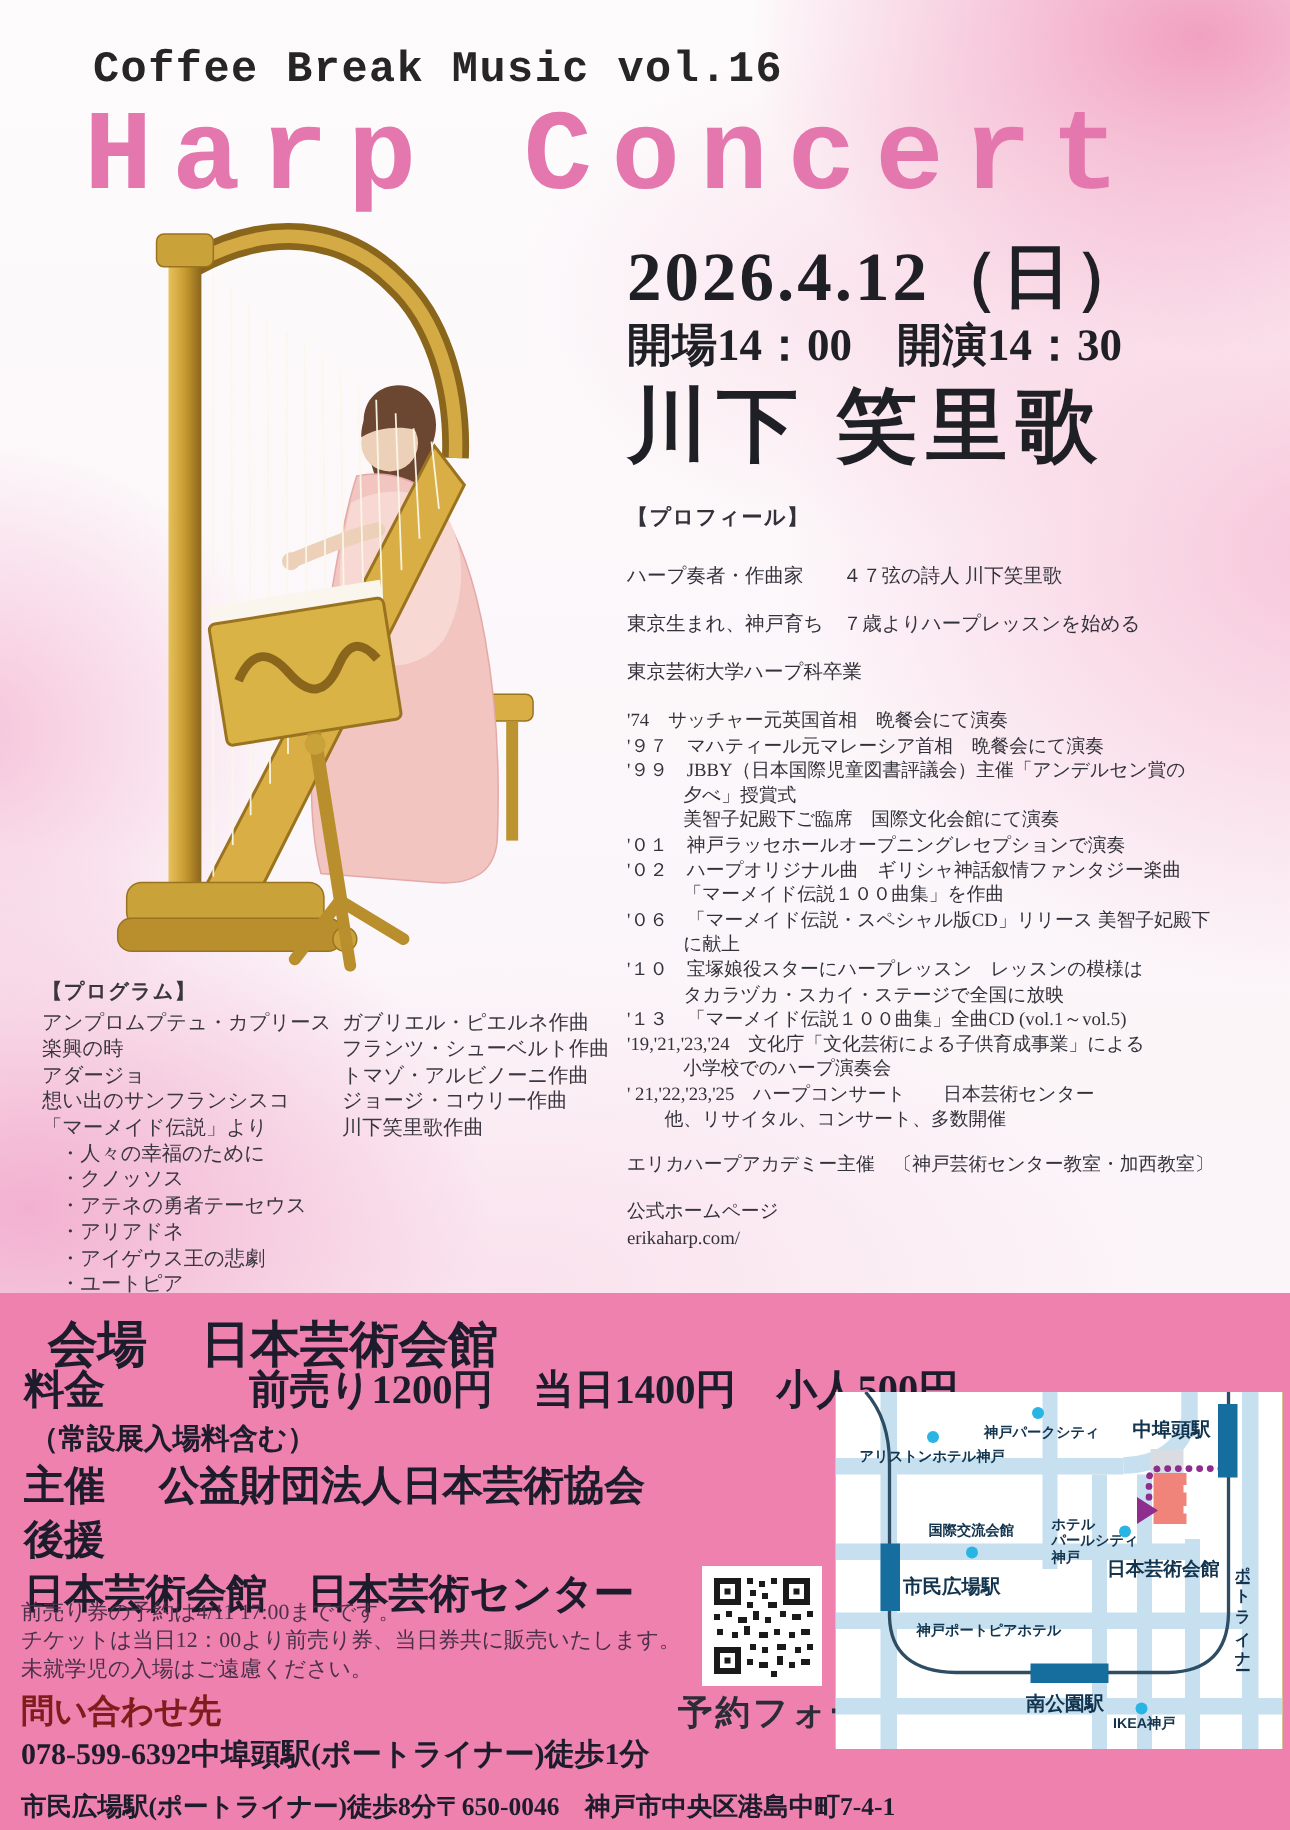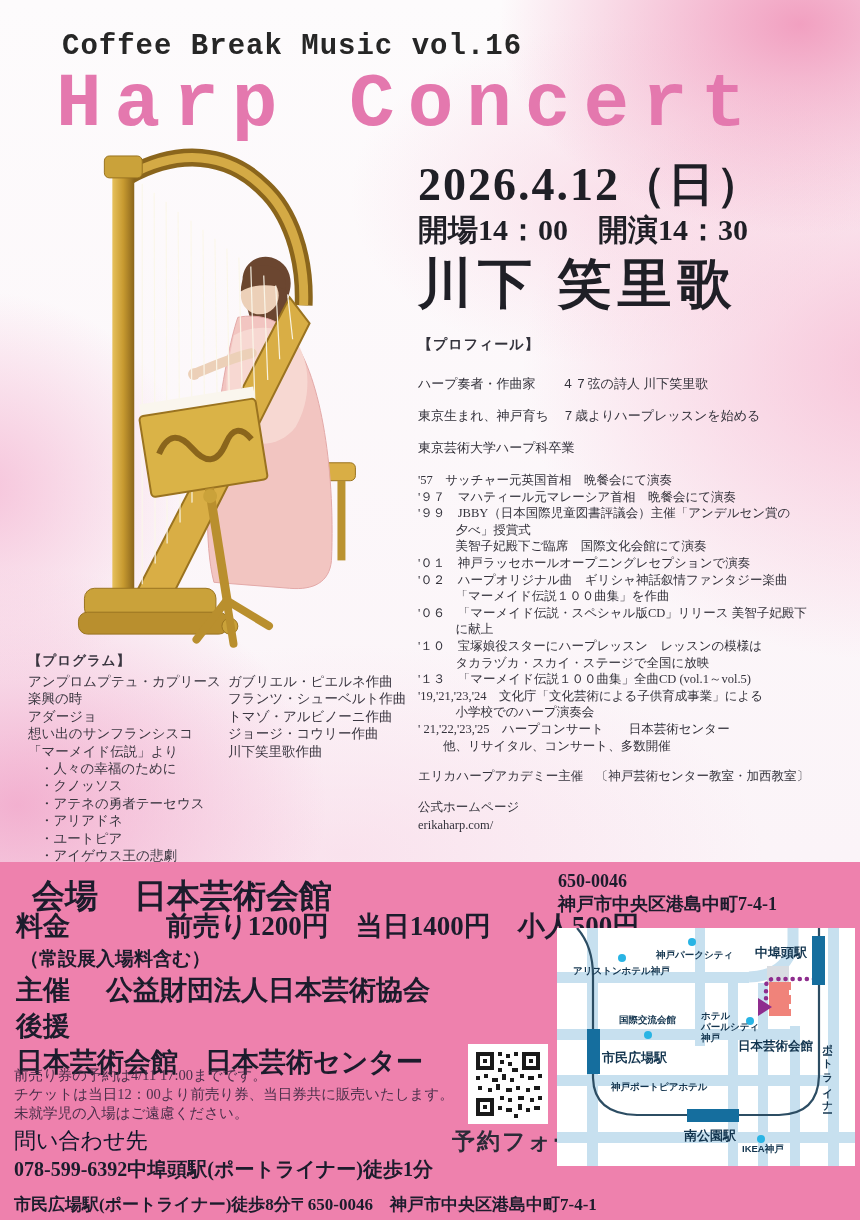--- a/index.html
+++ b/index.html
@@ -52,21 +52,21 @@
   .b-venue .gap{width:36px;}
   .b-price{left:16px; top:46px; font-size:27px;gap:30px;}
   .b-price .gap{width:36px;}
   .b-note{left:20px; top:84px; font-size:19px; font-weight:700;}
   .b-org{left:16px; top:110px; font-size:27px;}
   .b-org .gap{width:36px;}
   .b-sup{left:16px; top:146px; font-size:27px;flex-direction:column;}
   .b-sup .gap{width:36px;}
   .b-notes{left:14px; top:204px; color:#4a2f4a;}
   .b-notes div{font-size:14.5px; line-height:19px; white-space:nowrap;}
-  .b-contact{left:14px; top:264px; font-size:22px; font-weight:400; color:#0f172a;}
+  .b-contact{left:14px; top:264px; font-size:22px; font-weight:700; color:#7f1d1d;}
   .b-phone{left:14px; top:294px; font-size:20px; font-weight:700; white-space:nowrap;}
   .b-access{left:14px; top:331px; font-size:17px; font-weight:700; white-space:nowrap;}
   .b-postal{left:558px; top:8px; font-size:18px; font-weight:700; line-height:23px;}
   .b-resv{left:452px; top:264px; font-size:23px; font-weight:700; color:#2c2b38; letter-spacing:2px;}
   
   .map{left:557px; top:66px; width:298px; height:238px; background:#bef264; overflow:hidden;}
   .map .lbl{position:absolute; font-family:"Liberation Sans","DejaVu Sans",sans-serif; font-weight:700; color:#12344e; white-space:nowrap;}
   .f-sta{font-size:13px;}
   .f-sm{font-size:9.5px;}
   .f-hall{font-size:12.5px;}
@@ -134,21 +134,21 @@
   </svg>
 
   <div class="abs profile">
     <div class="hd">【プロフィール】</div>
     <div class="intro">
         <div>ハープ奏者・作曲家　　４７弦の詩人 川下笑里歌</div>
         <div>東京生まれ、神戸育ち　７歳よりハープレッスンを始める</div>
         <div>東京芸術大学ハープ科卒業</div>
       </div>
     <div class="history">
-        <div>'57　サッチャー元英国首相　晩餐会にて演奏</div>
+        <div>'74　サッチャー元英国首相　晩餐会にて演奏</div>
         <div>'９７　マハティール元マレーシア首相　晩餐会にて演奏</div>
         <div>'９９　JBBY（日本国際児童図書評議会）主催「アンデルセン賞の</div>
         <div>　　　夕べ」授賞式</div>
         <div>　　　美智子妃殿下ご臨席　国際文化会館にて演奏</div>
         <div>'０１　神戸ラッセホールオープニングレセプションで演奏</div>
         <div>'０２　ハープオリジナル曲　ギリシャ神話叙情ファンタジー楽曲</div>
         <div>　　　「マーメイド伝説１００曲集」を作曲</div>
         <div>'０６　「マーメイド伝説・スペシャル版CD」リリース 美智子妃殿下</div>
         <div>　　　に献上</div>
         <div>'１０　宝塚娘役スターにハープレッスン　レッスンの模様は</div>
@@ -186,22 +186,22 @@
         <div class="prow">
         <span class="piece">「マーメイド伝説」より</span>
         <span class="composer">川下笑里歌作曲</span>
       </div>
       </div>
     <div class="bullets">
         <div>・人々の幸福のために</div>
         <div>・クノッソス</div>
         <div>・アテネの勇者テーセウス</div>
         <div>・アリアドネ</div>
+        <div>・アイゲウス王の悲劇</div>
         <div>・ユートピア</div>
-        <div>・アイゲウス王の悲劇</div>
       </div>
   </div>
 
   <div class="abs band">
     <div class="abs b-venue line-flex">
       <span>会場</span>
         <span class="gap"></span>
       <span>日本芸術会館</span>
     </div>
     <div class="abs b-price line-flex">
@@ -221,24 +221,20 @@
       <span>日本芸術会館　日本芸術センター</span>
     </div>
     <div class="abs b-notes">
         <div>前売り券の予約は4/11 17:00までです。</div>
         <div>チケットは当日12：00より前売り券、当日券共に販売いたします。</div>
         <div>未就学児の入場はご遠慮ください。</div>
       </div>
     <div class="abs b-contact">問い合わせ先</div>
     <div class="abs b-phone">078-599-6392中埠頭駅(ポートライナー)徒歩1分</div>
     <div class="abs b-access">市民広場駅(ポートライナー)徒歩8分〒650-0046　神戸市中央区港島中町7-4-1</div>
-    <div class="abs b-postal">
-      <div>650-0046</div>
-      <div>神戸市中央区港島中町7-4-1</div>
-    </div>
     <div class="abs b-resv">予約フォーム</div>
 
     <svg class="abs qr" viewBox="0 0 80 80">
       <rect x="0" y="0" width="80" height="80" fill="#ffffff"></rect>
       <g fill="#1a1a1a">
         <rect x="8" y="8" width="18" height="18"></rect>
           <rect x="54" y="8" width="18" height="18"></rect>
           <rect x="8" y="54" width="18" height="18"></rect>
         <rect x="12" y="12" width="10" height="10" fill="#fff"></rect>
           <rect x="58" y="12" width="10" height="10" fill="#fff"></rect>

